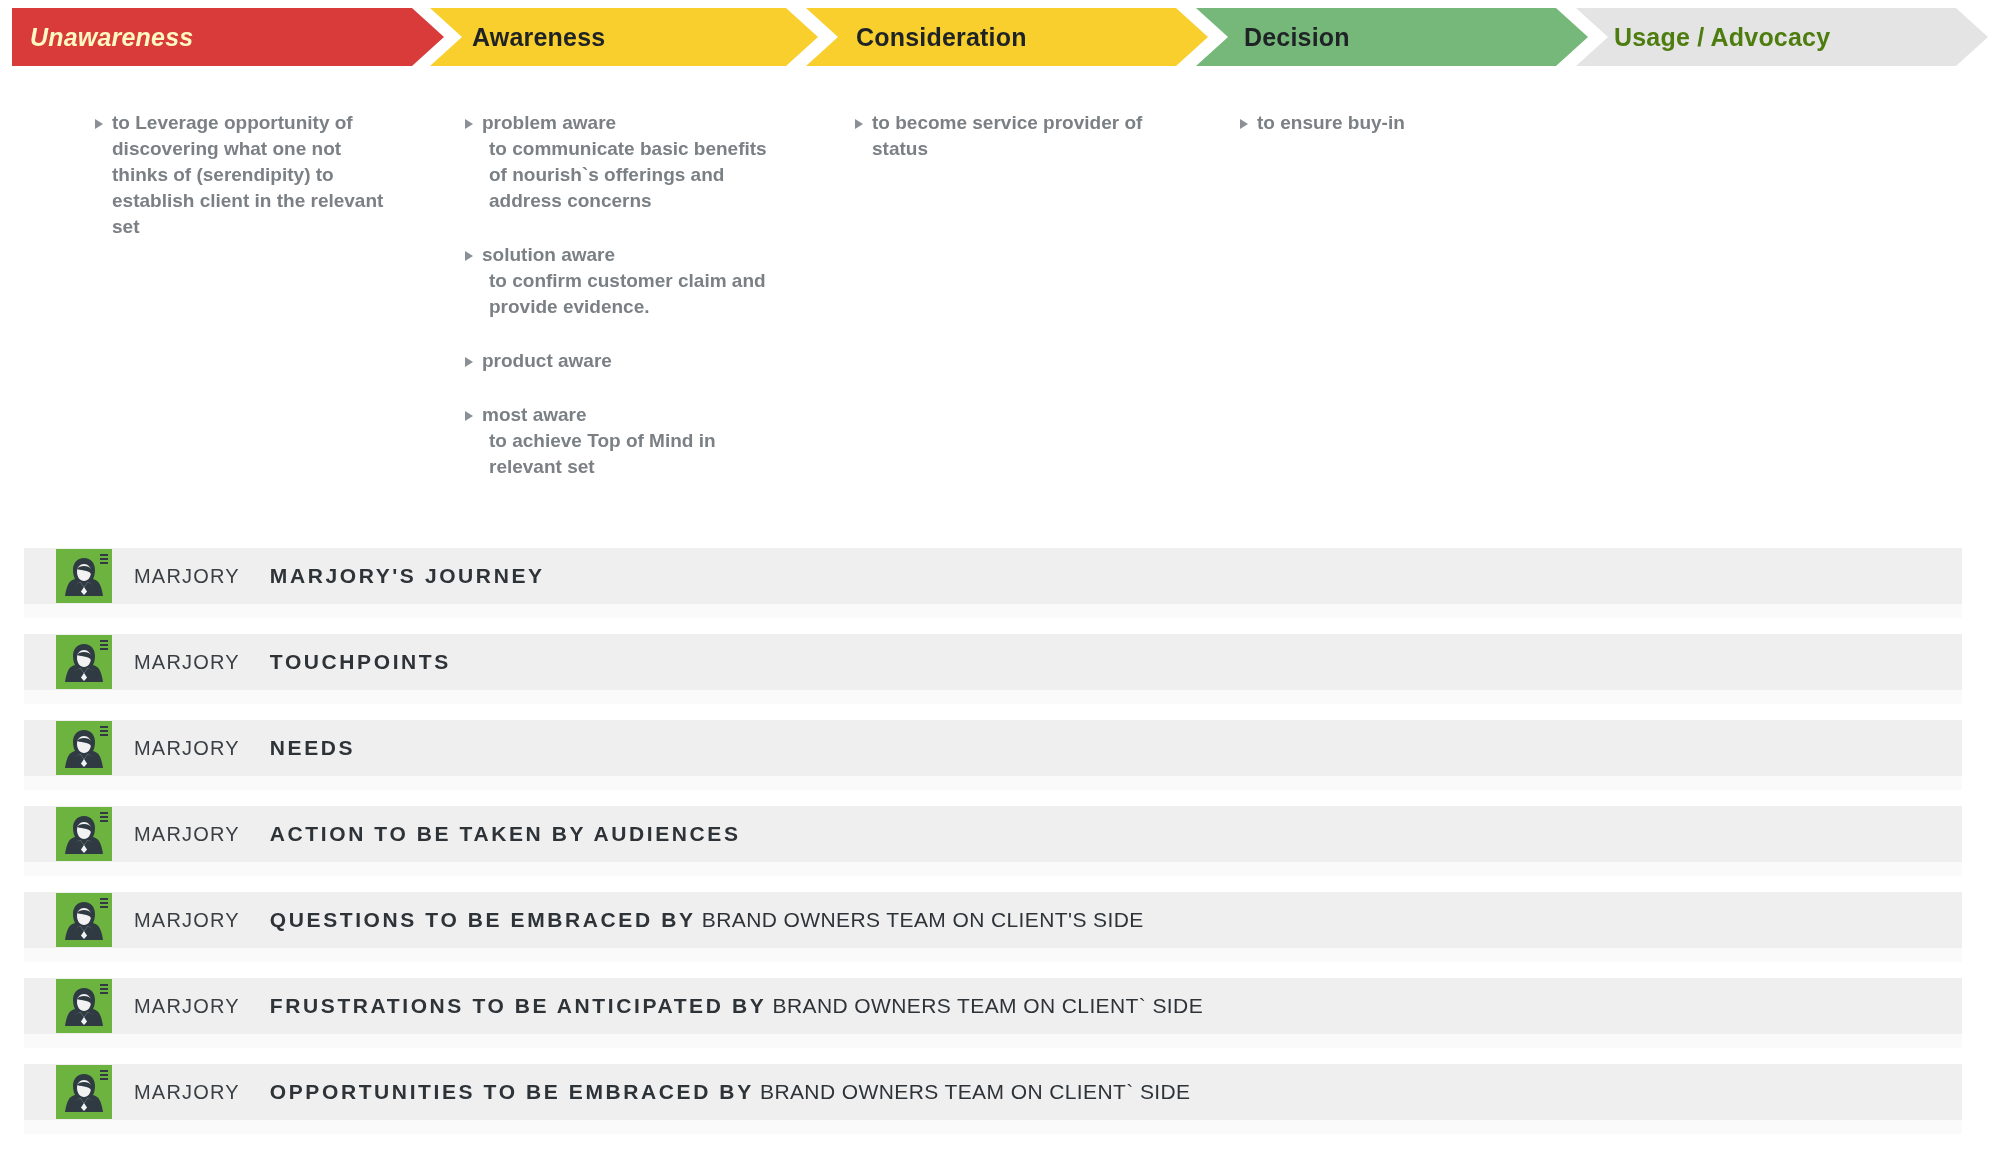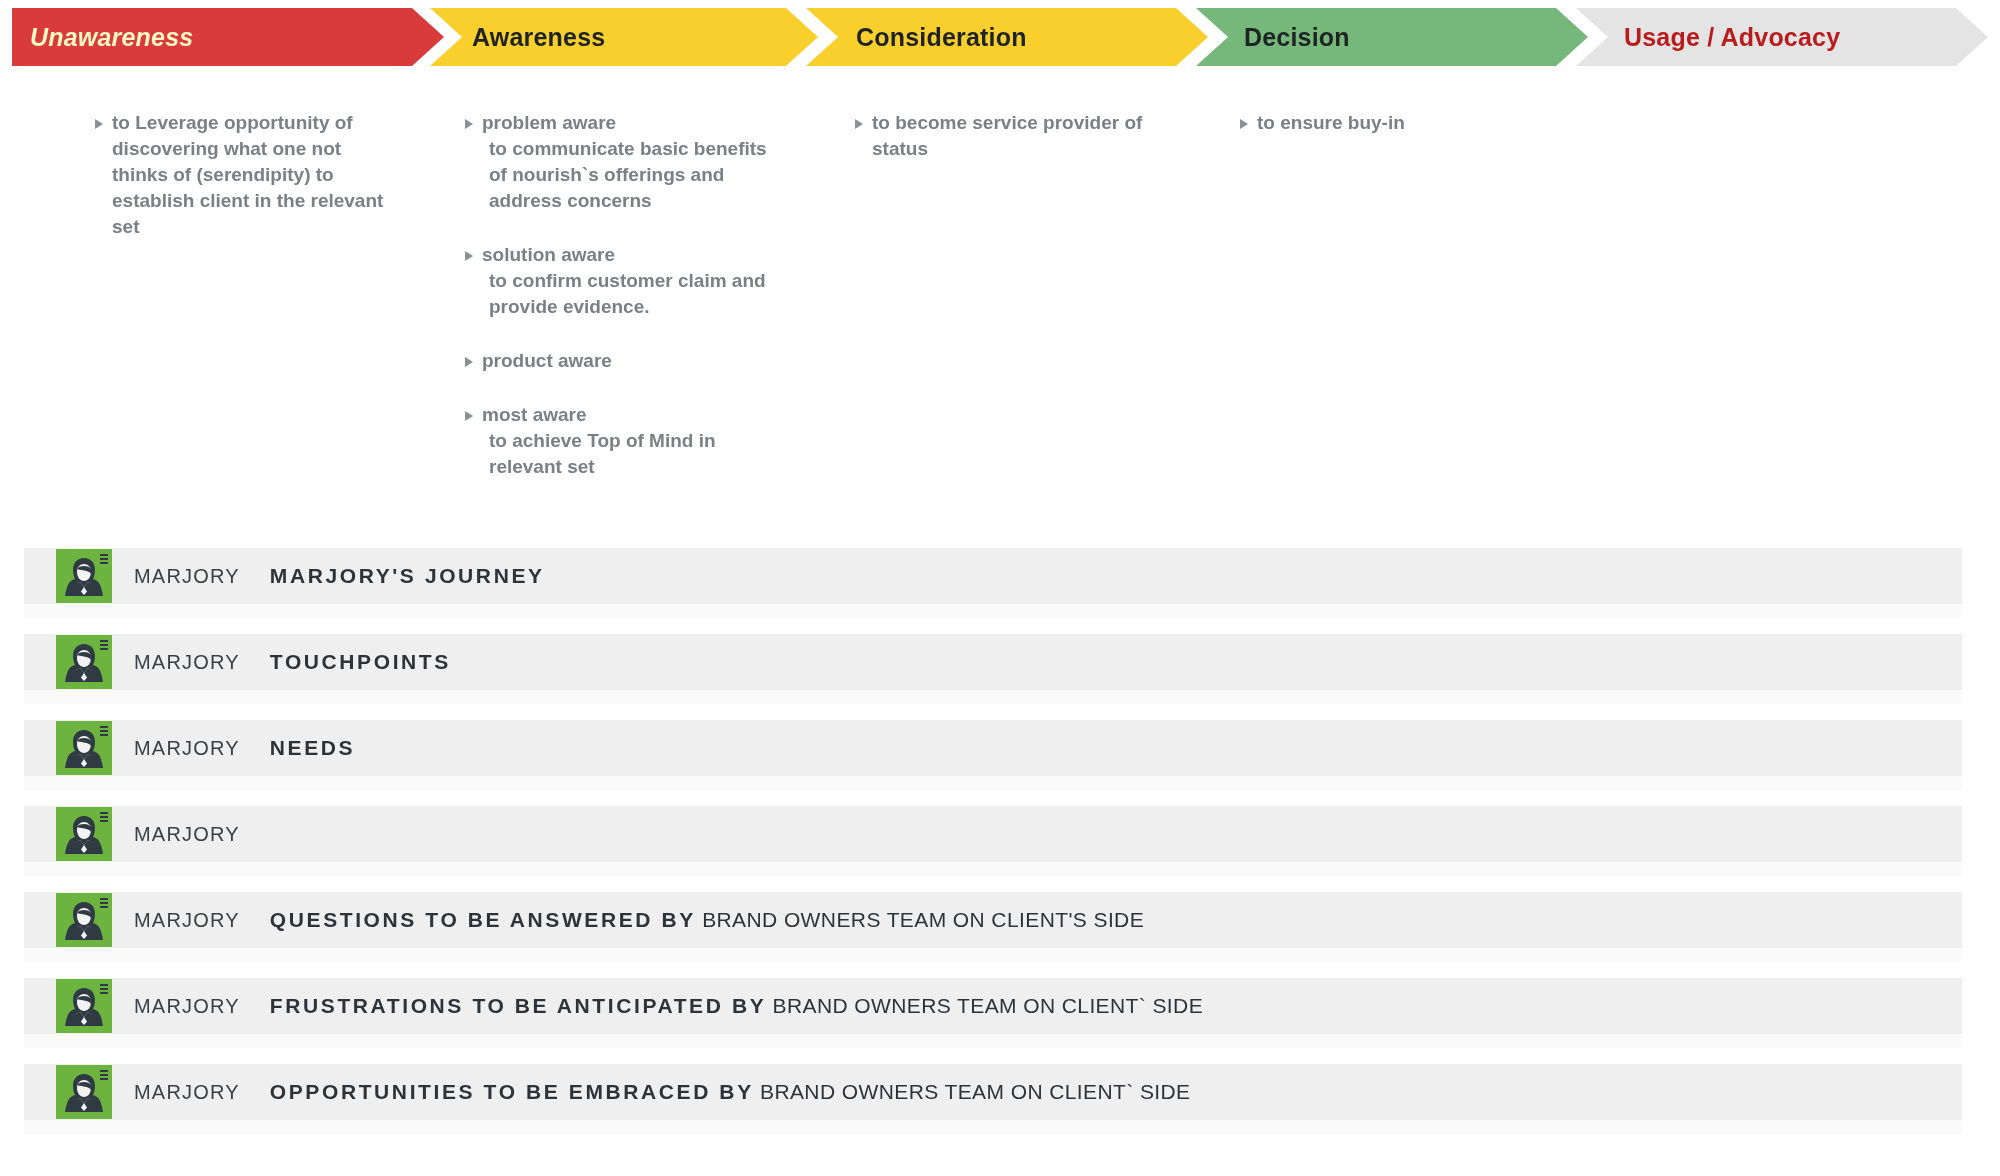--- a/index.html
+++ b/index.html
@@ -70,21 +70,21 @@
     clip-path: polygon(0 0, calc(100% - 32px) 0, 100% 50%, calc(100% - 32px) 100%, 0 100%, 32px 50%);
   }
   .stage.s4 .stage-label { color: #1f2326; margin-left: 48px; }
 
   .stage.s5 {
     left: 1576px;
     width: 412px;
     background: #e4e4e4;
     clip-path: polygon(0 0, calc(100% - 32px) 0, 100% 50%, calc(100% - 32px) 100%, 0 100%, 32px 50%);
   }
-  .stage.s5 .stage-label { color: #b91c1c; margin-left: 48px; }
+  .stage.s5 .stage-label { color: #4d7c0f; margin-left: 38px; }
 
   
   .goals {
     position: absolute;
     left: 0;
     top: 110px;
     width: 2000px;
     height: 430px;
   }
   .goal-col {
@@ -355,41 +355,42 @@
             <rect x="44" y="13" width="8" height="2" fill="#2f3a42"></rect>
             <path d="M28 9c-7 0-11 5-11 12 0 4 1 7 2 9-3 1-5 2-6 4-2 3-3 7-4 13h38c-1-6-2-10-4-13-1-2-3-3-6-4 1-2 2-5 2-9 0-7-4-12-11-12z" fill="#2f3a42"></path>
             <path d="M28 15c-4 0-7 3-7 8 0 5 3 9 7 9s7-4 7-9c0-5-3-8-7-8z" fill="#f2f2f2"></path>
             <path d="M21 20c2-4 12-4 14 0 1 2 1 4 0 5-1-4-13-4-14-5z" fill="#2f3a42"></path>
             <path d="M24 33l4 5 4-5 5 3-9 10-9-10z" fill="#f2f2f2"></path>
             <path d="M28 38l-4-5-6 3c-2 1-3 3-4 5l8 6z" fill="#2f3a42"></path>
             <path d="M28 38l4-5 6 3c2 1 3 3 4 5l-8 6z" fill="#2f3a42"></path>
           </svg>
         </span>
         <span class="avatar-name">MARJORY</span>
-      </div>
-    </div>
-    <div class="row-block">
-      <div class="row-band"></div>
-      <div class="row-band-sub"></div>
-      <div class="row-content">
-        <span class="avatar">
-          <svg viewBox="0 0 56 54" xmlns="http://www.w3.org/2000/svg">
-            <rect x="44" y="5" width="8" height="2" fill="#2f3a42"></rect>
-            <rect x="44" y="9" width="8" height="2" fill="#2f3a42"></rect>
-            <rect x="44" y="13" width="8" height="2" fill="#2f3a42"></rect>
-            <path d="M28 9c-7 0-11 5-11 12 0 4 1 7 2 9-3 1-5 2-6 4-2 3-3 7-4 13h38c-1-6-2-10-4-13-1-2-3-3-6-4 1-2 2-5 2-9 0-7-4-12-11-12z" fill="#2f3a42"></path>
-            <path d="M28 15c-4 0-7 3-7 8 0 5 3 9 7 9s7-4 7-9c0-5-3-8-7-8z" fill="#f2f2f2"></path>
-            <path d="M21 20c2-4 12-4 14 0 1 2 1 4 0 5-1-4-13-4-14-5z" fill="#2f3a42"></path>
-            <path d="M24 33l4 5 4-5 5 3-9 10-9-10z" fill="#f2f2f2"></path>
-            <path d="M28 38l-4-5-6 3c-2 1-3 3-4 5l8 6z" fill="#2f3a42"></path>
-            <path d="M28 38l4-5 6 3c2 1 3 3 4 5l-8 6z" fill="#2f3a42"></path>
-          </svg>
-        </span>
-        <span class="avatar-name">MARJORY</span>
-        <span class="row-title"><span class="strong">QUESTIONS TO BE ANSWERED BY</span><span class="plain"> BRAND OWNERS TEAM ON CLIENT'S SIDE</span></span>
+        <span class="row-title"><span class="strong">ACTION TO BE TAKEN BY AUDIENCES</span><span class="plain"></span></span>
+      </div>
+    </div>
+    <div class="row-block">
+      <div class="row-band"></div>
+      <div class="row-band-sub"></div>
+      <div class="row-content">
+        <span class="avatar">
+          <svg viewBox="0 0 56 54" xmlns="http://www.w3.org/2000/svg">
+            <rect x="44" y="5" width="8" height="2" fill="#2f3a42"></rect>
+            <rect x="44" y="9" width="8" height="2" fill="#2f3a42"></rect>
+            <rect x="44" y="13" width="8" height="2" fill="#2f3a42"></rect>
+            <path d="M28 9c-7 0-11 5-11 12 0 4 1 7 2 9-3 1-5 2-6 4-2 3-3 7-4 13h38c-1-6-2-10-4-13-1-2-3-3-6-4 1-2 2-5 2-9 0-7-4-12-11-12z" fill="#2f3a42"></path>
+            <path d="M28 15c-4 0-7 3-7 8 0 5 3 9 7 9s7-4 7-9c0-5-3-8-7-8z" fill="#f2f2f2"></path>
+            <path d="M21 20c2-4 12-4 14 0 1 2 1 4 0 5-1-4-13-4-14-5z" fill="#2f3a42"></path>
+            <path d="M24 33l4 5 4-5 5 3-9 10-9-10z" fill="#f2f2f2"></path>
+            <path d="M28 38l-4-5-6 3c-2 1-3 3-4 5l8 6z" fill="#2f3a42"></path>
+            <path d="M28 38l4-5 6 3c2 1 3 3 4 5l-8 6z" fill="#2f3a42"></path>
+          </svg>
+        </span>
+        <span class="avatar-name">MARJORY</span>
+        <span class="row-title"><span class="strong">QUESTIONS TO BE EMBRACED BY</span><span class="plain"> BRAND OWNERS TEAM ON CLIENT'S SIDE</span></span>
       </div>
     </div>
     <div class="row-block">
       <div class="row-band"></div>
       <div class="row-band-sub"></div>
       <div class="row-content">
         <span class="avatar">
           <svg viewBox="0 0 56 54" xmlns="http://www.w3.org/2000/svg">
             <rect x="44" y="5" width="8" height="2" fill="#2f3a42"></rect>
             <rect x="44" y="9" width="8" height="2" fill="#2f3a42"></rect>

